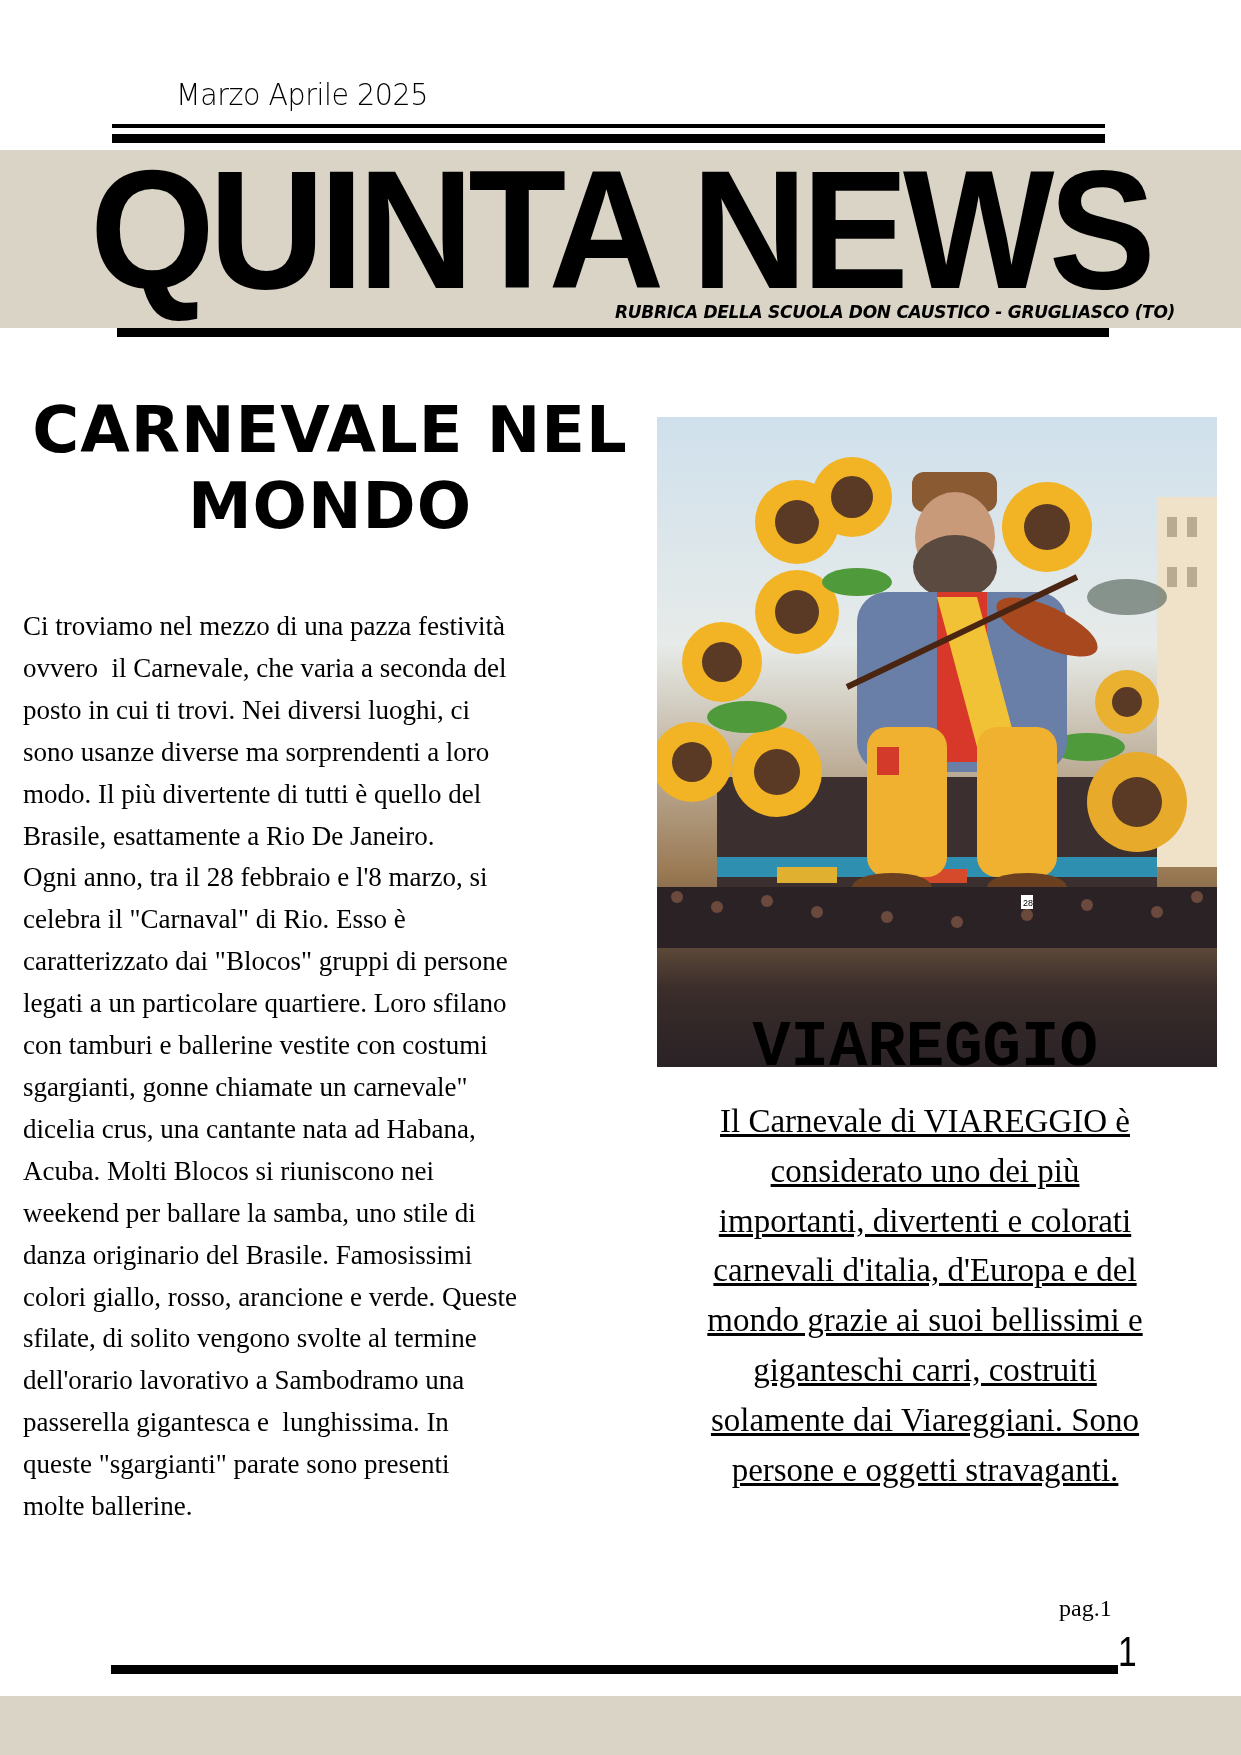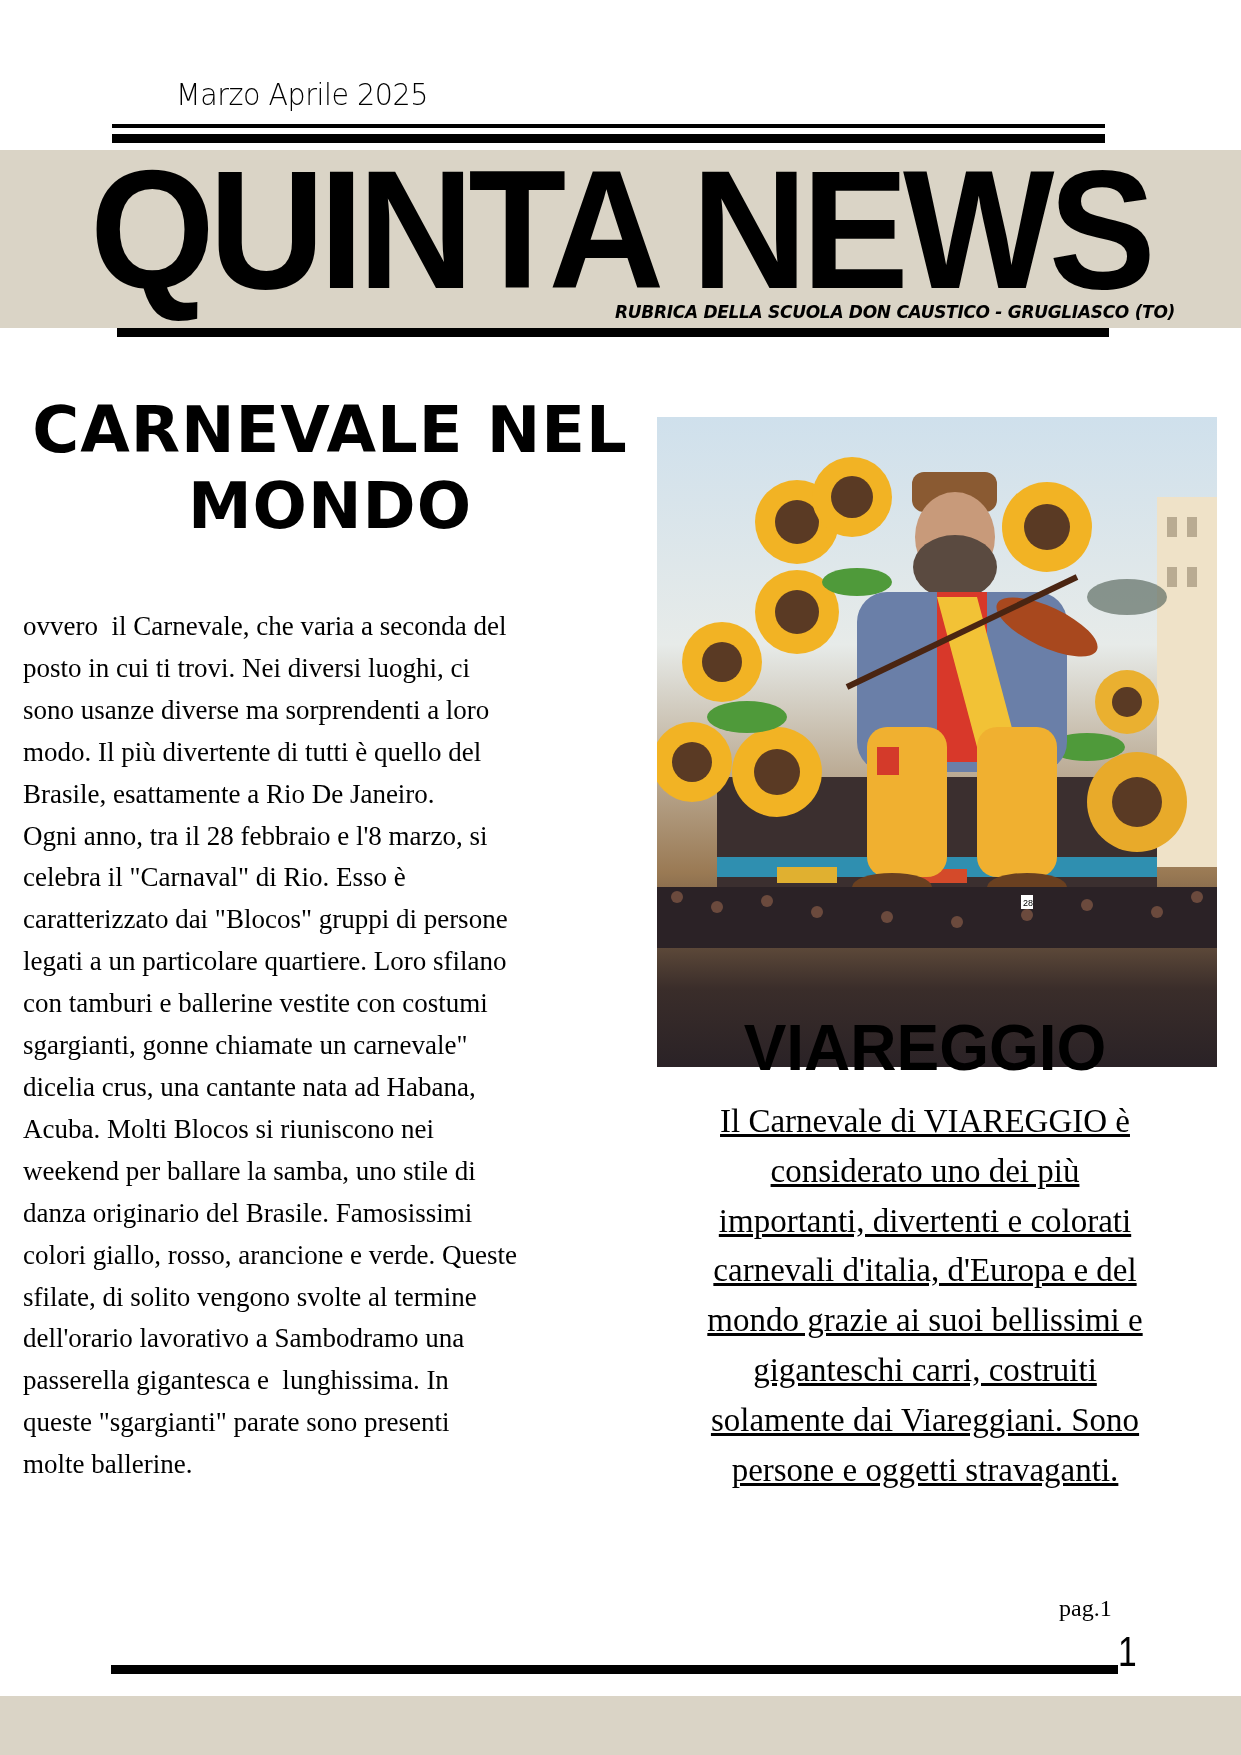--- a/index.html
+++ b/index.html
@@ -41,21 +41,21 @@
       font-family: "Liberation Serif", serif; font-size: 27px; line-height: 41.9px;
     }
     .left-body .line { display: block; white-space: pre; }
 
     .photo {
       left: 657px; top: 417px; width: 560px; height: 650px; overflow: hidden;
       background: linear-gradient(180deg, #cfe0ec 0%, #e7ebe9 35%, #9a7a54 70%, #3a2d2a 88%, #2a2226 100%);
     }
     .right-headline {
       left: 640px; top: 1012px; width: 570px; text-align: center;
-      font-family: Liberation Sans, sans-serif; font-weight: 700; font-size: 64px; line-height: 72px;
+      font-family: Liberation Mono, monospace; font-weight: 700; font-size: 64px; line-height: 72px;
     }
     .right-body {
       left: 640px; top: 1097px; width: 570px; text-align: center;
       font-family: "Liberation Serif", serif; font-size: 33px; line-height: 49.8px;
     }
     .right-body .line { display: block; white-space: pre; text-decoration: underline; }
 
     .page-label {
       left: 1059px; top: 1595px; font-family: "Liberation Serif", serif; font-size: 24px;
     }
@@ -77,20 +77,21 @@
 <div class="abs masthead-title">QUINTA NEWS</div>
 <div class="abs masthead-sub">RUBRICA DELLA SCUOLA DON CAUSTICO - GRUGLIASCO (TO)</div>
 <div class="abs rule rule-mast-bottom"></div>
 
 <div class="abs left-headline">
   <div>CARNEVALE NEL</div>
   <div>MONDO</div>
 </div>
 
 <div class="abs left-body">
+  <span class="line">Ci troviamo nel mezzo di una pazza festività</span>
   <span class="line">ovvero  il Carnevale, che varia a seconda del</span>
   <span class="line">posto in cui ti trovi. Nei diversi luoghi, ci</span>
   <span class="line">sono usanze diverse ma sorprendenti a loro</span>
   <span class="line">modo. Il più divertente di tutti è quello del</span>
   <span class="line">Brasile, esattamente a Rio De Janeiro.</span>
   <span class="line">Ogni anno, tra il 28 febbraio e l'8 marzo, si</span>
   <span class="line">celebra il "Carnaval" di Rio. Esso è</span>
   <span class="line">caratterizzato dai "Blocos" gruppi di persone</span>
   <span class="line">legati a un particolare quartiere. Loro sfilano</span>
   <span class="line">con tamburi e ballerine vestite con costumi</span>

